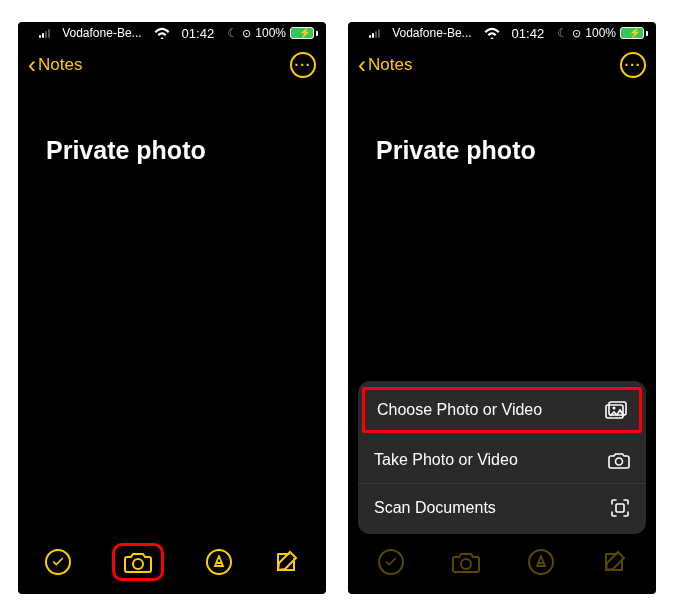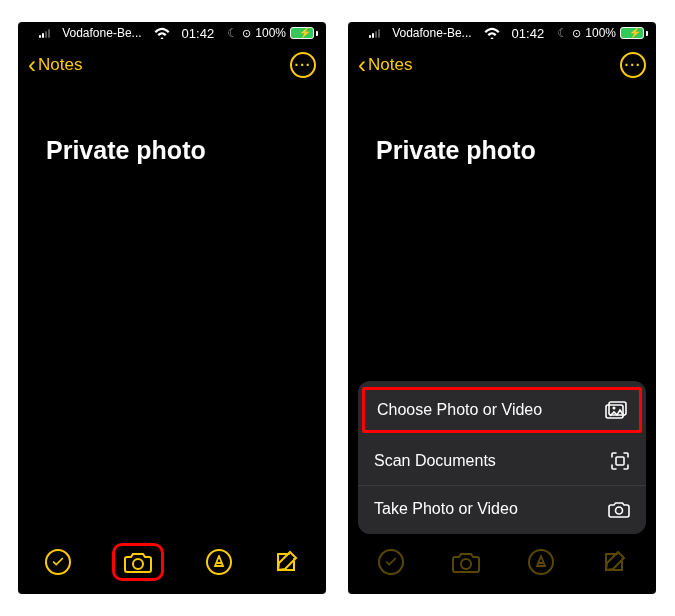--- a/index.html
+++ b/index.html
@@ -316,37 +316,37 @@
           <svg width="22" height="18" viewBox="0 0 22 18">
               <rect x="1" y="4" width="17" height="13" rx="2" fill="none" stroke="#fff" stroke-width="1.6"></rect>
               <rect x="4" y="1" width="17" height="13" rx="2" fill="none" stroke="#fff" stroke-width="1.6"></rect>
               <circle cx="9" cy="7" r="1.5" fill="#fff"></circle>
               <path d="M5 15l4-4 3 3 3-5 4 6" fill="none" stroke="#fff" stroke-width="1.6"></path>
             </svg>
         </span>
       </div>
     </div>
     <div class="menu-item">
+      <span>Take Photo or Video</span>
+      <span class="mi-icon">
+        <svg width="22" height="18" viewBox="0 0 22 18">
+            <path fill="none" stroke="#fff" stroke-width="1.6" d="M3 5h3l1.5-2h7L16 5h3a2 2 0 012 2v8a2 2 0 01-2 2H3a2 2 0 01-2-2V7a2 2 0 012-2z"></path>
+            <circle cx="11" cy="10.5" r="3.5" fill="none" stroke="#fff" stroke-width="1.6"></circle>
+          </svg>
+      </span>
+    </div>
+    <div class="menu-item">
       <span>Scan Documents</span>
       <span class="mi-icon">
         <svg width="20" height="20" viewBox="0 0 20 20">
             <path fill="none" stroke="#fff" stroke-width="1.6" stroke-linecap="round" d="M2 6V3a1 1 0 011-1h3M14 2h3a1 1 0 011 1v3M18 14v3a1 1 0 01-1 1h-3M6 18H3a1 1 0 01-1-1v-3"></path>
             <rect x="6" y="6" width="8" height="8" rx="1" fill="none" stroke="#fff" stroke-width="1.6"></rect>
           </svg>
       </span>
     </div>
-    <div class="menu-item">
-      <span>Take Photo or Video</span>
-      <span class="mi-icon">
-        <svg width="22" height="18" viewBox="0 0 22 18">
-            <path fill="none" stroke="#fff" stroke-width="1.6" d="M3 5h3l1.5-2h7L16 5h3a2 2 0 012 2v8a2 2 0 01-2 2H3a2 2 0 01-2-2V7a2 2 0 012-2z"></path>
-            <circle cx="11" cy="10.5" r="3.5" fill="none" stroke="#fff" stroke-width="1.6"></circle>
-          </svg>
-      </span>
-    </div>
   </div>
 
   <div class="toolbar dimmed">
     <div class="tb-icon">
       <span class="icon-circle">
         <svg width="14" height="14" viewBox="0 0 16 16">
             <path fill="none" stroke="#ffcc00" stroke-width="2" stroke-linecap="round" d="M3 8l3 3 7-7"></path>
           </svg>
       </span>
     </div>

